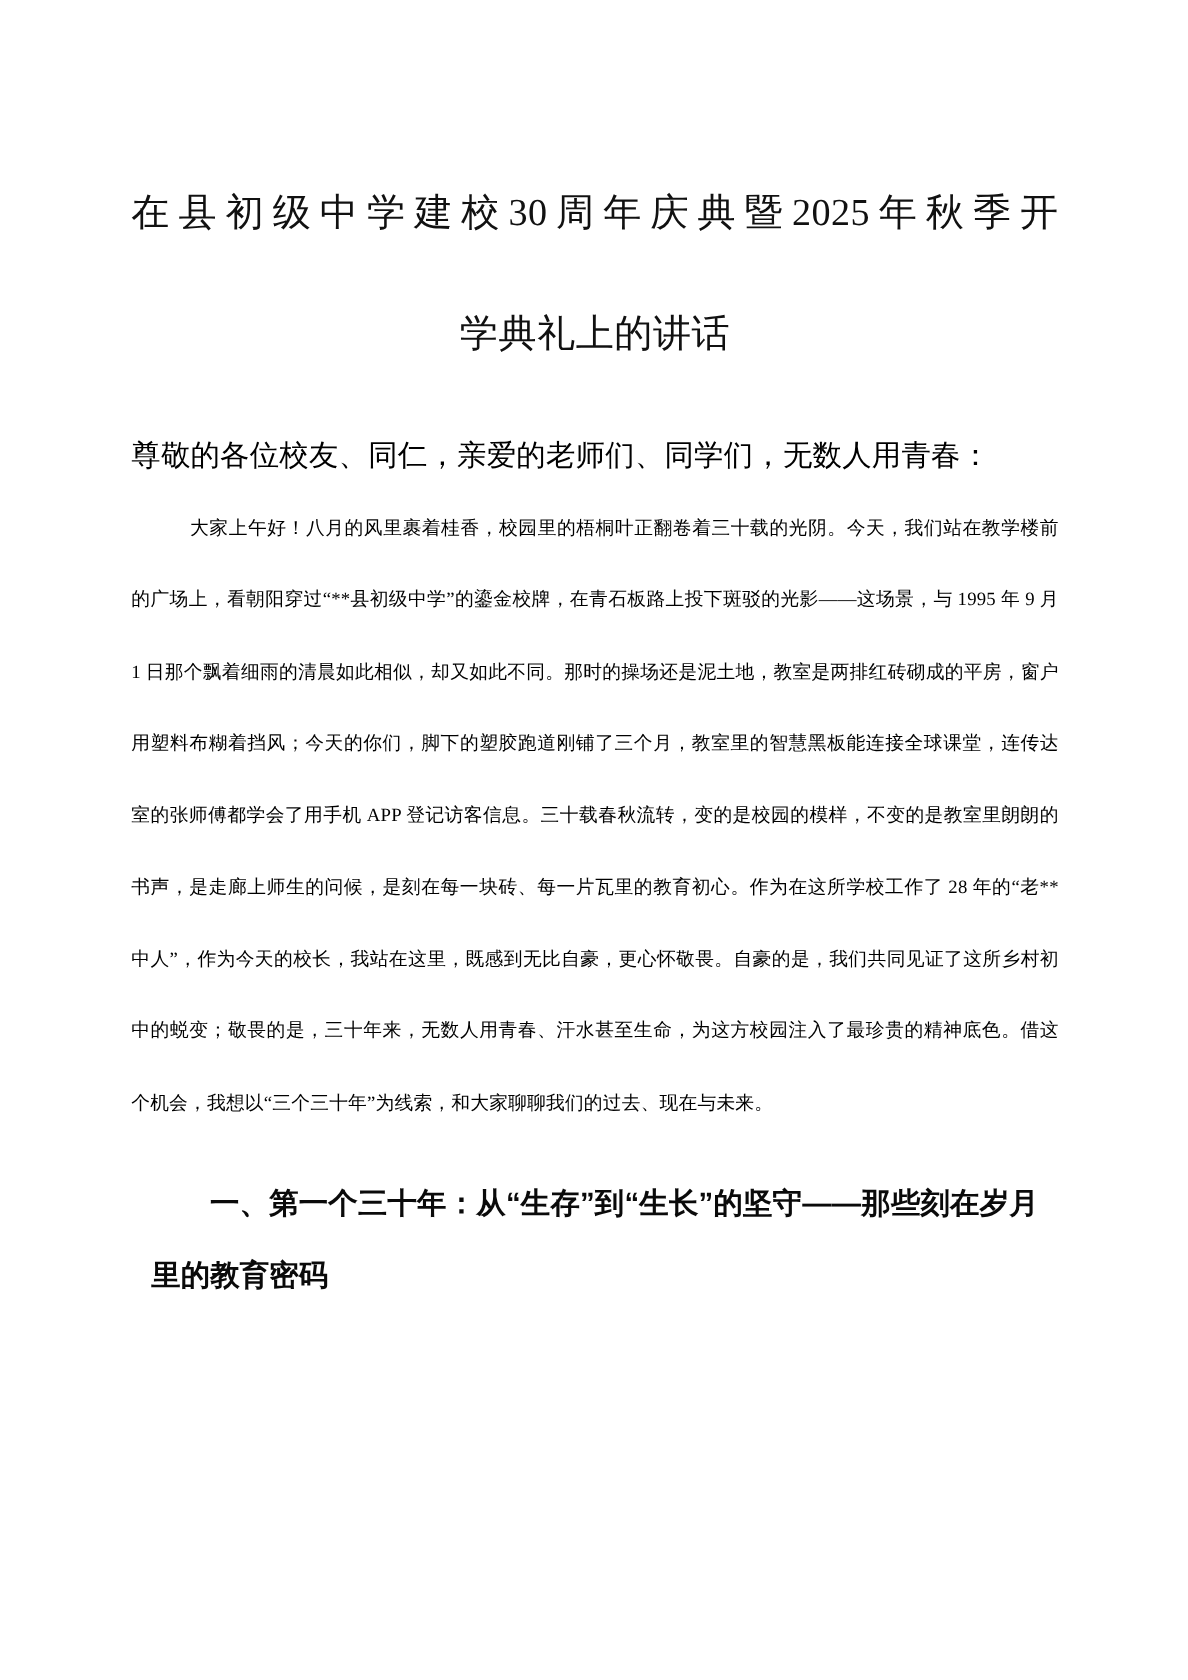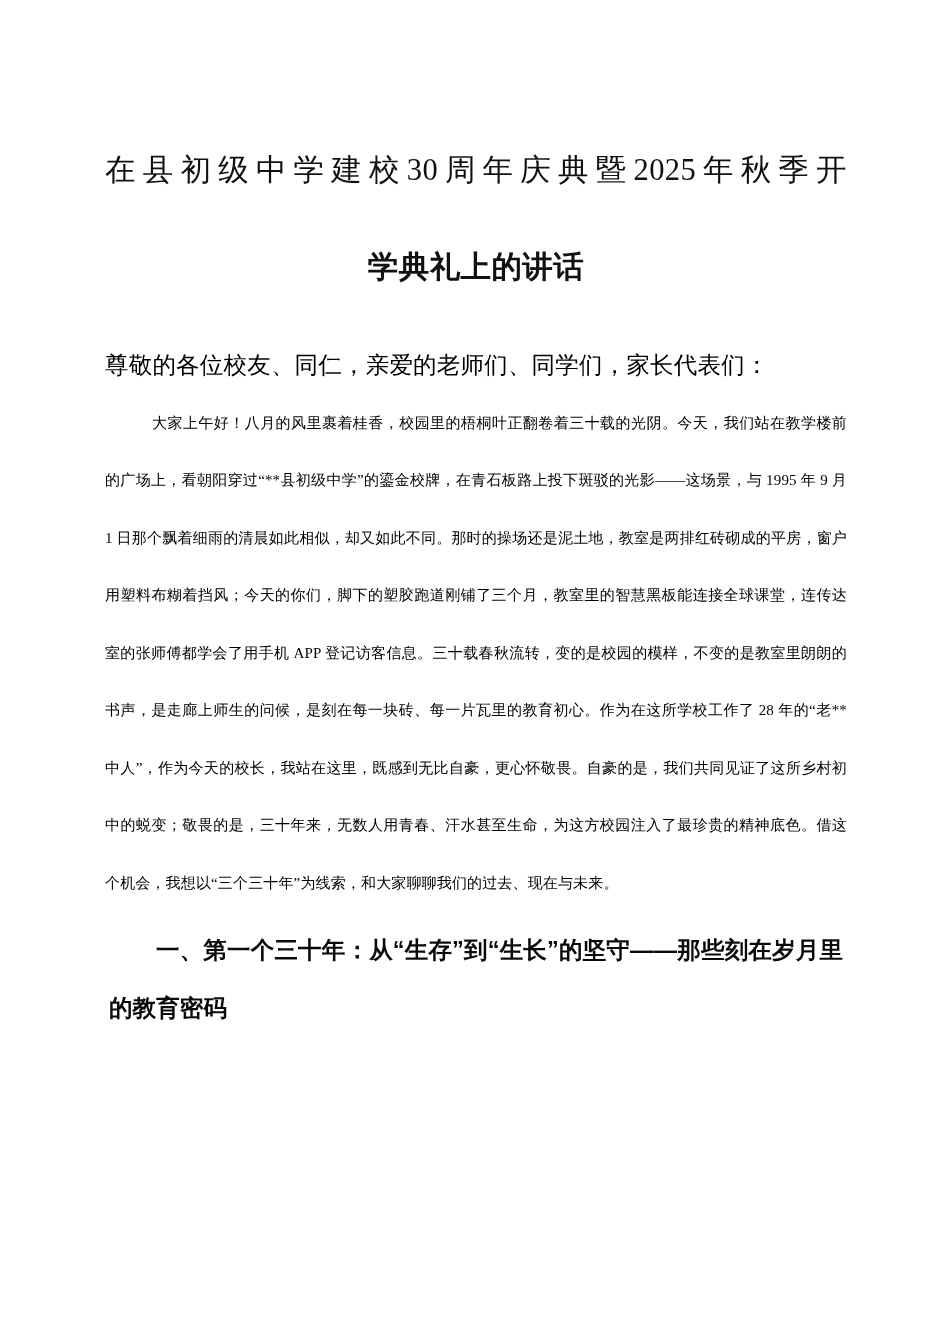--- a/index.html
+++ b/index.html
@@ -49,21 +49,20 @@
   .doc-title .t-line1 {
     display: block;
     text-align: justify;
     text-align-last: justify;
     white-space: nowrap;
   }
   .doc-title .t-line2 {
     display: block;
     text-align: right;
     text-align-last: center;
-    font-weight: bold;
   }
 
   
   .salutation {
     margin: 0;
     padding-top: 21px;
     font-size: 23.5px;
     line-height: 57.5px;
     text-align: justify;
     text-justify: inter-ideograph;
@@ -76,21 +75,21 @@
     line-height: 57.5px;
     text-align: justify;
     text-align-last: left;
     text-justify: inter-ideograph;
     text-indent: 47px;
     letter-spacing: 0.15px;
     word-break: break-all;
   }
 
   .section-heading {
-    margin: 4px;
+    margin: 16px;
     padding-top: 6px;
     font-size: 23.5px;
     line-height: 57.5px;
     font-weight: bold;
     font-family: "Liberation Sans", "DejaVu Sans", sans-serif;
     text-align: justify;
     text-align-last: left;
     text-justify: inter-ideograph;
     text-indent: 47px;
     letter-spacing: 0.1px;
@@ -102,20 +101,20 @@
 <body>
 
 <div class="page">
   <div class="content">
 
     <h1 class="doc-title">
       <span class="t-line1">在县初级中学建校30周年庆典暨2025年秋季开</span>
       <span class="t-line2">学典礼上的讲话</span>
     </h1>
 
-    <p class="salutation">尊敬的各位校友、同仁，亲爱的老师们、同学们，家长代表们：</p>
+    <p class="salutation">尊敬的各位校友、同仁，亲爱的老师们、同学们，无数人用青春：</p>
 
     <p class="body-para">大家上午好！八月的风里裹着桂香，校园里的梧桐叶正翻卷着三十载的光阴。今天，我们站在教学楼前的广场上，看朝阳穿过“**县初级中学”的鎏金校牌，在青石板路上投下斑驳的光影——这场景，与 1995 年 9 月 1 日那个飘着细雨的清晨如此相似，却又如此不同。那时的操场还是泥土地，教室是两排红砖砌成的平房，窗户用塑料布糊着挡风；今天的你们，脚下的塑胶跑道刚铺了三个月，教室里的智慧黑板能连接全球课堂，连传达室的张师傅都学会了用手机 APP 登记访客信息。三十载春秋流转，变的是校园的模样，不变的是教室里朗朗的书声，是走廊上师生的问候，是刻在每一块砖、每一片瓦里的教育初心。作为在这所学校工作了 28 年的“老**中人”，作为今天的校长，我站在这里，既感到无比自豪，更心怀敬畏。自豪的是，我们共同见证了这所乡村初中的蜕变；敬畏的是，三十年来，无数人用青春、汗水甚至生命，为这方校园注入了最珍贵的精神底色。借这个机会，我想以“三个三十年”为线索，和大家聊聊我们的过去、现在与未来。</p>
 
     <p class="section-heading">一、第一个三十年：从“生存”到“生长”的坚守——那些刻在岁月里的教育密码</p>
 
   </div>
 </div>
 
 </body></html>

